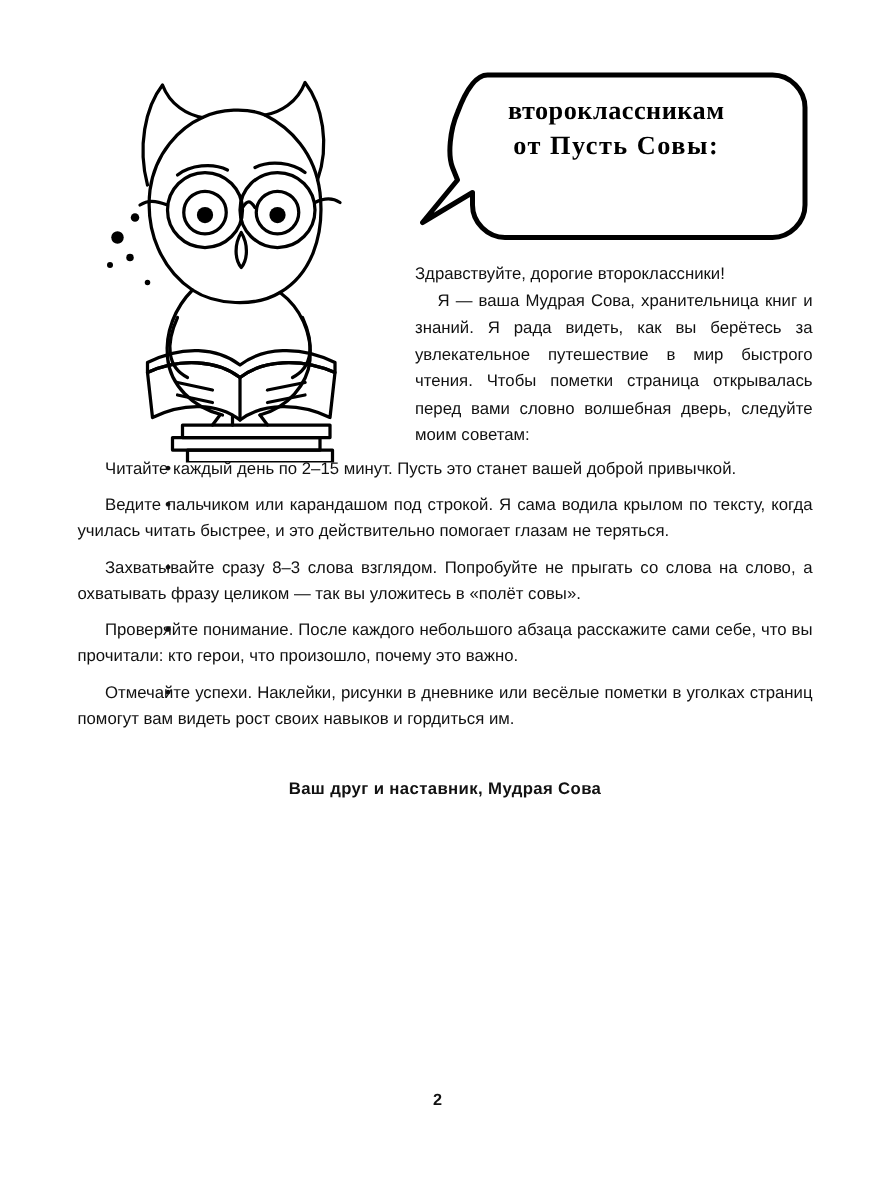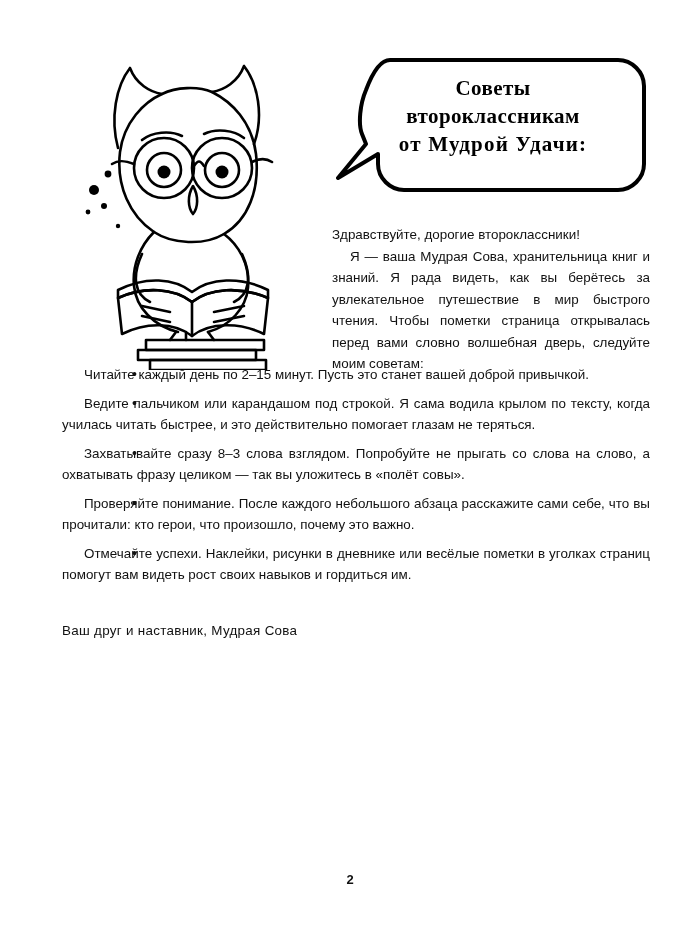--- a/index.html
+++ b/index.html
@@ -58,21 +58,21 @@
     color: #000;
   }
   .title-line-3 {
     letter-spacing: 1.2px;
   }
 
   
   .intro-col {
     position: absolute;
     left: 332px;
-    top: 224px;
+    top: 208px;
     width: 318px;
     font-family: "Liberation Sans", sans-serif;
     font-size: 13.4px;
     line-height: 21.5px;
     text-align: justify;
     color: #111;
   }
   .intro-col p {
     margin: 0;
   }
@@ -109,23 +109,24 @@
 
   .closing {
     margin: 20px 0 0 0;
     text-indent: 22px;
     font-weight: bold;
     text-align: justify;
   }
 
   .signature {
     margin: 34px 0 0 0;
-    text-align: left;
+    text-align: center;
     font-size: 13.4px;
     letter-spacing: 0.3px;
+    font-weight: bold;
   }
 
   .page-number {
     position: absolute;
     left: 0;
     right: 0;
     top: 872px;
     text-align: center;
     font-family: "Liberation Sans", sans-serif;
     font-weight: bold;
@@ -197,23 +198,22 @@
     </svg>
   </div>
 
   <div class="title-bubble">
     <svg viewBox="0 0 320 150" width="320" height="150" xmlns="http://www.w3.org/2000/svg">
       <path d="M58 8 L286 8 C300 8 312 20 312 34 L312 112 C312 126 300 138 286 138
                L72 138 C58 138 46 126 46 112 L46 102
                L6 126 L34 92 L30 82 C26 72 28 52 34 38 C40 22 48 8 58 8 Z" fill="#ffffff" stroke="#000" stroke-width="4" stroke-linejoin="round"></path>
     </svg>
     <div class="title-text">
-      <div>Советы</div>
       <div>второклассникам</div>
-      <div class="title-line-3">от Мудрой Удачи:</div>
+      <div class="title-line-3">от Пусть Совы:</div>
     </div>
   </div>
 
   <div class="intro-col">
     <p>Здравствуйте, дорогие второклассники!</p>
     <p>Я — ваша Мудрая Сова, хранительница книг и знаний. Я рада видеть, как вы берётесь за увлекательное путешествие в мир быстрого чтения. Чтобы пометки страница открывалась перед вами словно волшебная дверь, следуйте моим советам:</p>
   </div>
 
   <div class="body-col">
 

